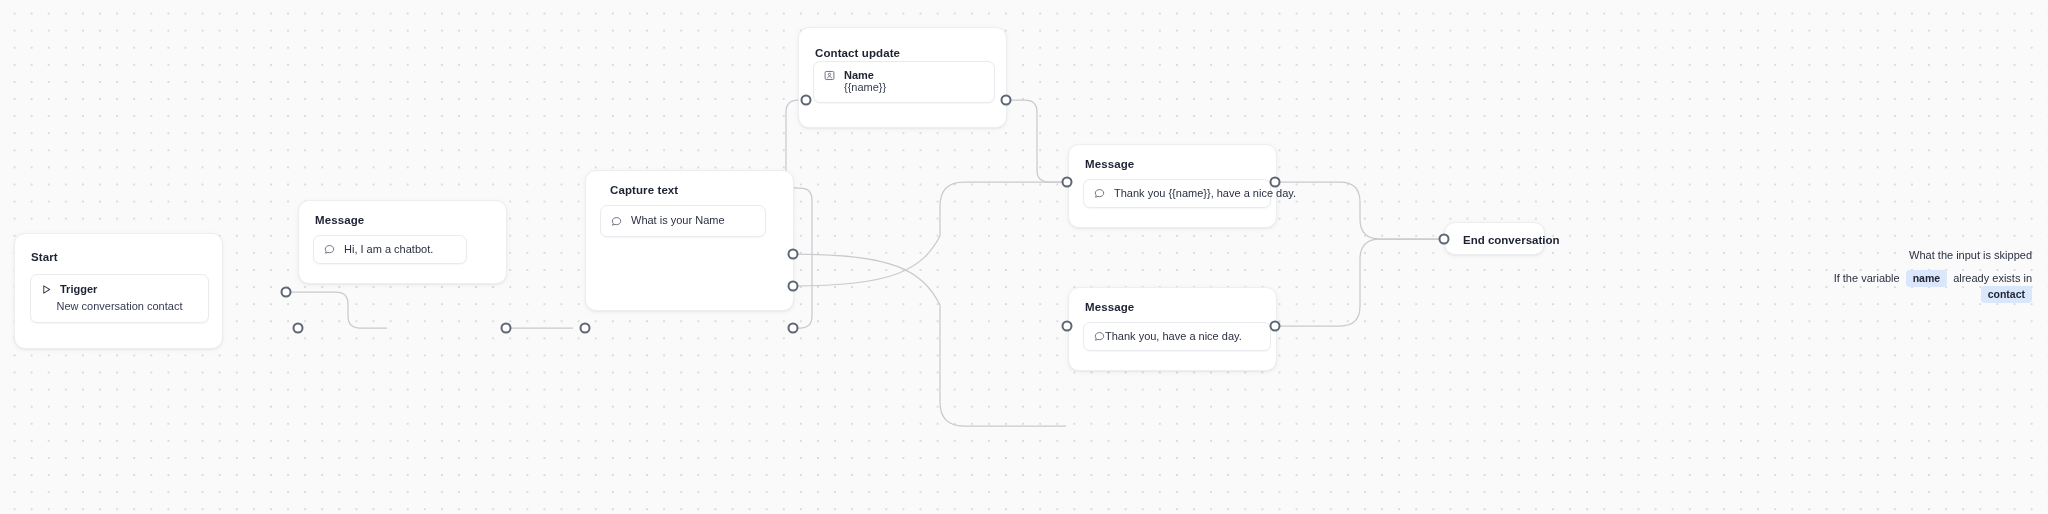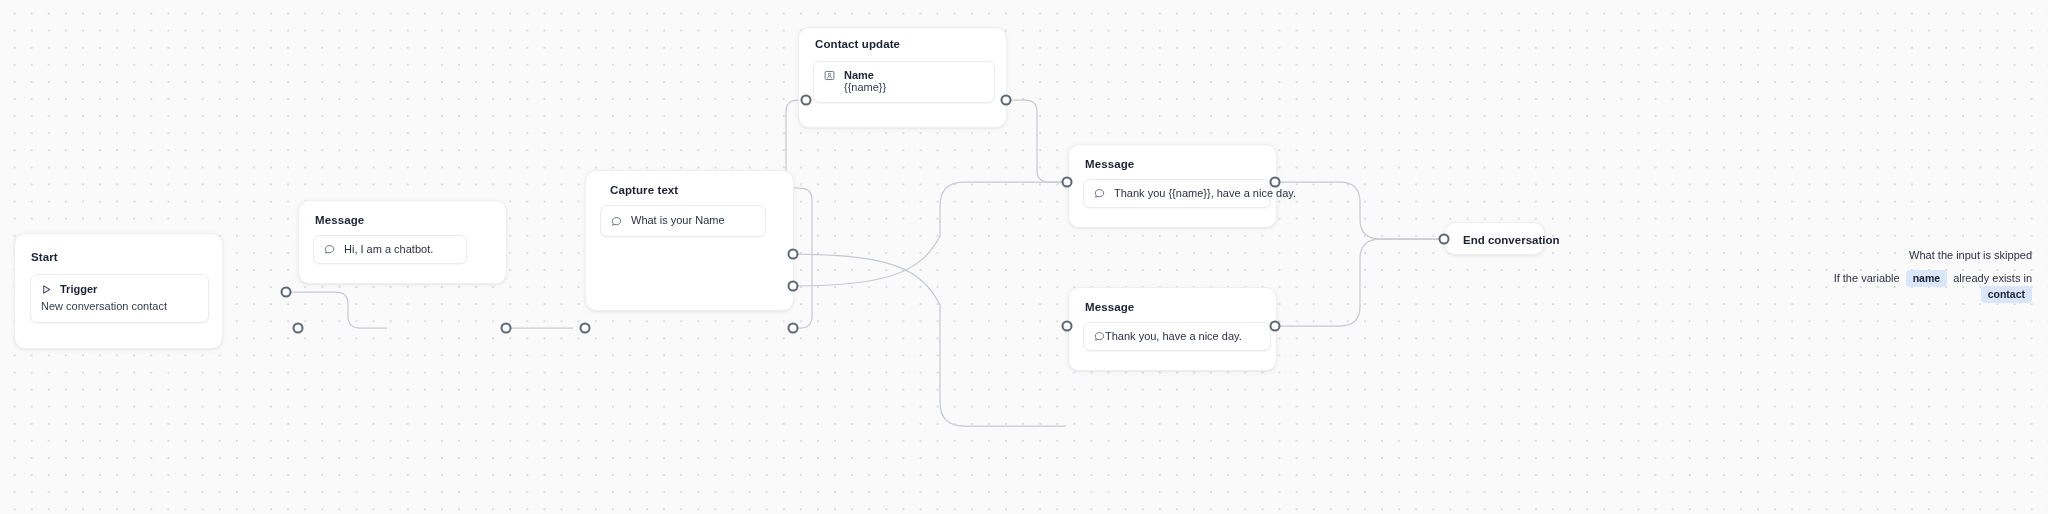--- a/index.html
+++ b/index.html
@@ -43,21 +43,21 @@
     position: absolute; width: 11px; height: 11px; border-radius: 50%;
     background: #ffffff; border: 2.6px solid #5d6675;
     transform: translate(-50%, -50%);
     box-sizing: border-box;
   }
 
   
   #node-start { left: 14px; top: 233px; width: 209px; height: 116px; }
   #node-start .node-title { position: absolute; left: 16px; top: 18px; }
   #node-start .inner-box { position: absolute; left: 15px; top: 40px; width: 179px; height: 49px;
-                            padding: 8px 10px 0 10px; }
+                            padding: 8px 10px 0 10px; text-align: center; }
   .trigger-row { gap: 8px; }
   .trigger-label { font-size: 11px; font-weight: 700; color: #1d2333; }
   .trigger-sub { font-size: 11px; color: #343b4d; margin-top: 5px; }
 
   
   #node-msg1 { left: 298px; top: 200px; width: 209px; height: 84px; }
   #node-msg1 .node-title { position: absolute; left: 16px; top: 14px; }
   #node-msg1 .inner-box { position: absolute; left: 14px; top: 34px; width: 154px; height: 29px;
                            padding: 0 10px; }
 
@@ -73,21 +73,21 @@
   #cap-skip { top: 249px; }
   #cap-var { top: 270px; }
   #cap-var2 { top: 286px; right: 16px; }
   .chip {
     background: #d9e6fb; color: #1d2333; font-size: 10.5px; font-weight: 700;
     border-radius: 4px; padding: 3px 7px; line-height: 1;
   }
 
   
   #node-contact { left: 798px; top: 27px; width: 209px; height: 101px; }
-  #node-contact .node-title { position: absolute; left: 16px; top: 11px; }
+  #node-contact .node-title { position: absolute; left: 16px; top: 20px; }
   #node-contact .inner-box { position: absolute; left: 14px; top: 33px; width: 182px; height: 42px;
                               padding: 7px 10px 0 10px; }
   .contact-name { font-size: 11px; font-weight: 700; color: #1d2333; }
   .contact-val { font-size: 11px; color: #343b4d; margin-top: 0; margin-left: 20px; }
 
   
   #node-msg2 { left: 1068px; top: 144px; width: 209px; height: 84px; }
   #node-msg2 .node-title { position: absolute; left: 16px; top: 14px; }
   #node-msg2 .inner-box { position: absolute; left: 14px; top: 34px; width: 188px; height: 29px;
                            padding: 0 10px; }

